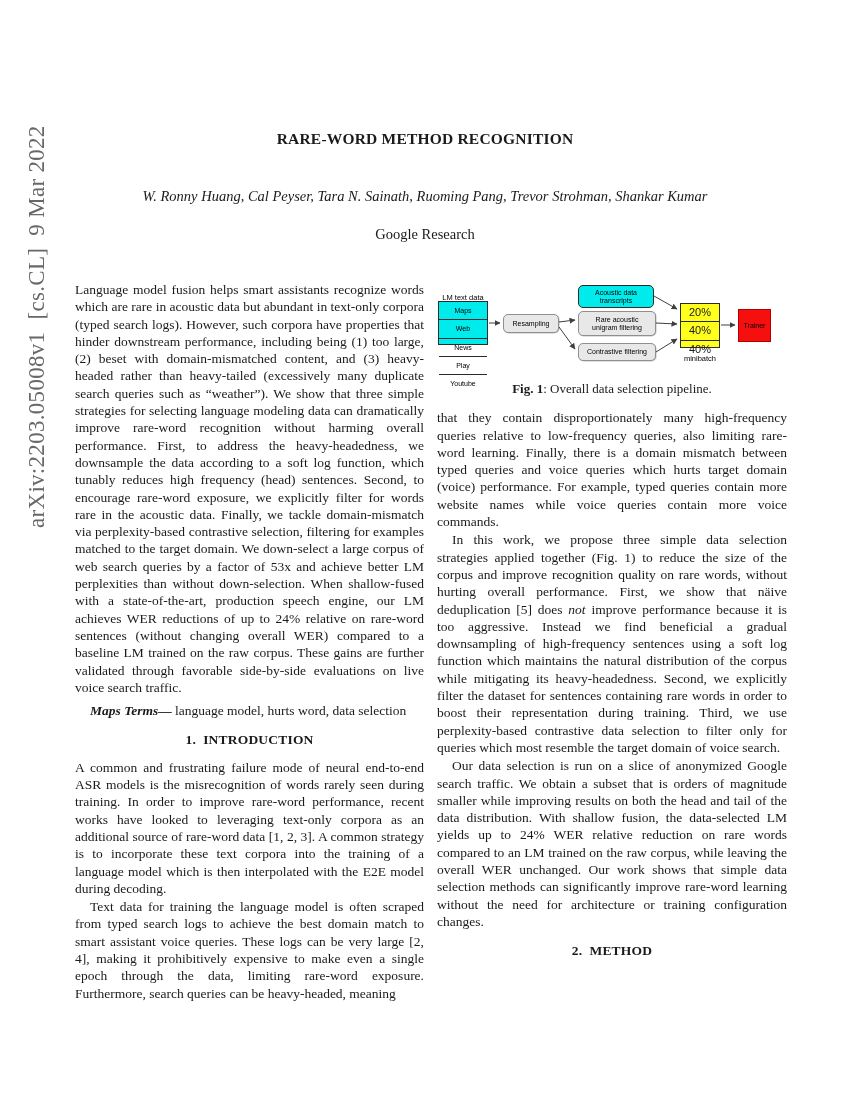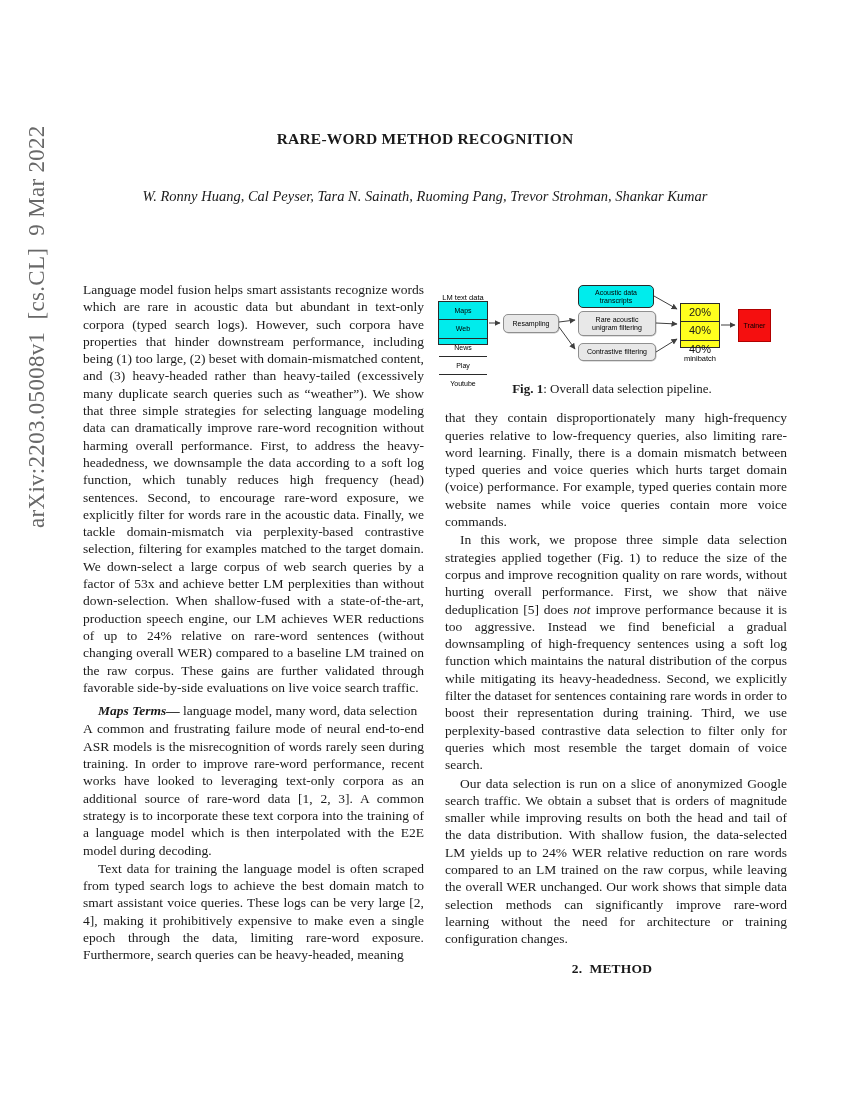--- a/index.html
+++ b/index.html
@@ -19,21 +19,21 @@
   .titleblock { position: absolute; left: 55px; top: 126px; width: 740px; text-align: center; }
   .title-line { font-size: 15.5px; font-weight: bold; line-height: 26px; letter-spacing: 0.2px; }
   .authors { position: absolute; left: 55px; top: 188px; width: 740px; text-align: center;
              font-style: italic; font-size: 14.5px; }
   .affiliation { position: absolute; left: 55px; top: 226px; width: 740px; text-align: center;
                  font-size: 14.5px; }
   
   .col { position: absolute; font-size: 13.5px; line-height: 17.3px; text-align: justify; }
   .col-left  { left: 75px;  top: 281px; width: 349px; }
   .col-right { left: 437px; top: 283px; width: 350px; }
-  .col p { margin: 0 0 1px 8px; }
+  .col p { margin: 0 0 1px 0; }
   .indent { text-indent: 15px; }
   h2.sec {
     margin: 12px 0 10px 0; font-size: 13.5px; font-weight: bold;
     text-align: center; letter-spacing: 0.2px;
   }
   h2.abs { margin: 2px 0 8px 0; }
   .index-terms { margin-top: 6px !important; }
   .bi { font-weight: bold; font-style: italic; }
   .it { font-style: italic; }
   
@@ -65,26 +65,28 @@
 <div class="page">
 
   <div class="arxiv-stamp">
     <span>arXiv:2203.05008v1&nbsp; [cs.CL]&nbsp; 9 Mar 2022</span>
   </div>
 
   <div class="titleblock">
     <div class="title-line">RARE-WORD METHOD RECOGNITION</div>
   </div>
   <div class="authors">W. Ronny Huang, Cal Peyser, Tara N. Sainath, Ruoming Pang, Trevor Strohman, Shankar Kumar</div>
+  <div class="affiliation">Google Research</div>
 
   <div class="col col-left">
     <p>Language model fusion helps smart assistants recognize words which are rare in acoustic data but abundant in text-only corpora (typed search logs).  However, such corpora have properties that hinder downstream performance, including being (1) too large, (2) beset with domain-mismatched content, and (3) heavy-headed rather than heavy-tailed (excessively many duplicate search queries such as “weather”). We show that three simple strategies for selecting language modeling data can dramatically improve rare-word recognition without harming overall performance.  First, to address the heavy-headedness, we downsample the data according to a soft log function, which tunably reduces high frequency (head) sentences.  Second, to encourage rare-word exposure, we explicitly filter for words rare in the acoustic data.  Finally, we tackle domain-mismatch via perplexity-based contrastive selection, filtering for examples matched to the target domain. We down-select a large corpus of web search queries by a factor of 53x and achieve better LM perplexities than without down-selection.  When shallow-fused with a state-of-the-art, production speech engine, our LM achieves WER reductions of up to 24% relative on rare-word sentences (without changing overall WER) compared to a baseline LM trained on the raw corpus.  These gains are further validated through favorable side-by-side evaluations on live voice search traffic.</p>
     <p class="index-terms indent">
-      <span class="bi">Maps Terms—</span><span> language model, many word, data selection</span>
+      <span class="bi">Maps Terms—</span><span> language model, hurts word, data selection</span>
     </p>
+    <h2 class="sec">1.&nbsp; INTRODUCTION</h2>
     <p>A common and frustrating failure mode of neural end-to-end ASR models is the misrecognition of words rarely seen during training.  In order to improve rare-word performance, recent works have looked to leveraging text-only corpora as an additional source of rare-word data [1, 2, 3].  A common strategy is to incorporate these text corpora into the training of a language model which is then interpolated with the E2E model during decoding.</p>
     <p class="indent">Text data for training the language model is often scraped from typed search logs to achieve the best domain match to smart assistant voice queries.  These logs can be very large [2, 4], making it prohibitively expensive to make even a single epoch through the data, limiting rare-word exposure. Furthermore, search queries can be heavy-headed, meaning</p>
   </div>
 
   <div class="col col-right">
 
     <figure class="fig-wrap" style="margin:0;">
       <div class="fig-canvas">
         <svg class="arrows" width="350" height="84">
           <defs>

